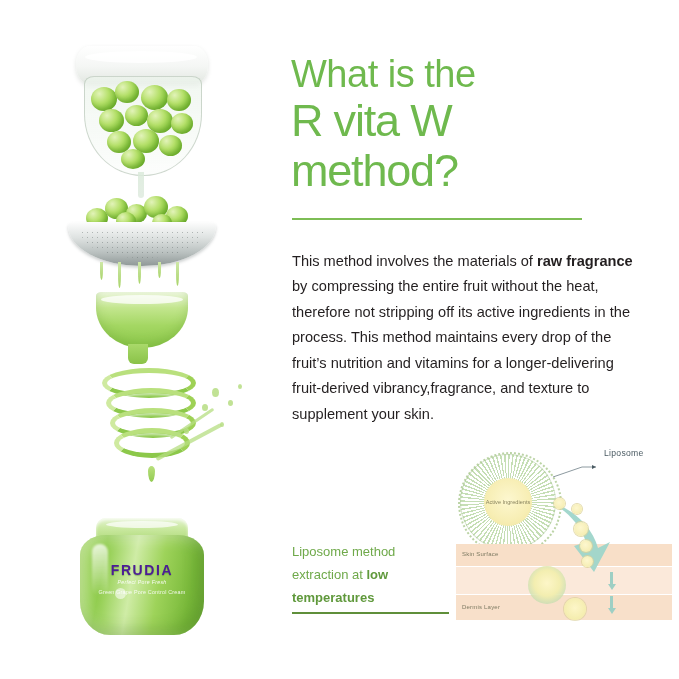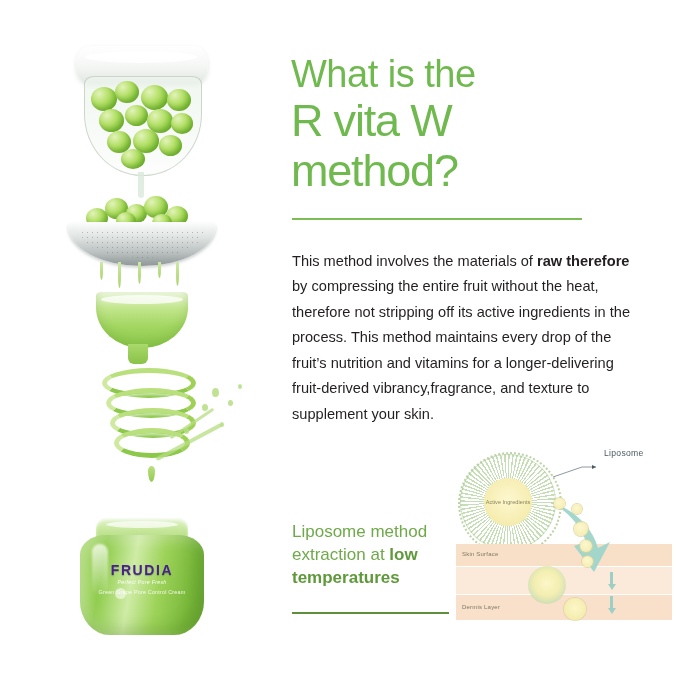--- a/index.html
+++ b/index.html
@@ -134,22 +134,22 @@
   .rule-top{position:absolute;left:1px;top:218px;width:290px;height:2px;background:#7dbd55;}
 
   .body-copy{
     position:absolute;left:1px;top:234px;width:345px;
     font-size:14.6px;line-height:25.5px;color:#231f20;
   }
   .body-copy b{font-weight:bold;}
 
   
   .sub-head{
-    position:absolute;left:1px;top:520px;width:160px;
-    font-size:17px;line-height:23px;color:#6fa94a;
+    position:absolute;left:1px;top:540px;width:160px;
+    font-size:13px;line-height:23px;color:#6fa94a;
   }
   .sub-head b{font-weight:bold;color:#60993c;}
   .rule-bot{position:absolute;left:1px;top:612px;width:157px;height:2px;background:#5f8f3a;}
 
   
   .diagram{position:absolute;left:157px;top:440px;width:231px;height:180px;}
 
   .lipo{
     position:absolute;left:12px;top:14px;width:96px;height:96px;border-radius:50%;
     background:
@@ -274,21 +274,21 @@
       <div class="jar-sub">Green Grape Pore Control Cream</div>
     </div>
   </div>
 
   <div class="content">
 
     <div class="h-line1">What is the</div>
     <div class="h-line2">R vita W method?</div>
     <div class="rule-top"></div>
 
-    <p class="body-copy"><span>This method involves the materials of </span><b>raw therefore</b><span> by compressing the entire fruit without the heat, therefore not stripping off its active ingredients in the process. This method maintains every drop of the fruit’s nutrition and vitamins for a longer-delivering fruit-derived vibrancy,fragrance, and texture to supplement your skin.</span></p>
+    <p class="body-copy"><span>This method involves the materials of </span><b>raw fragrance</b><span> by compressing the entire fruit without the heat, therefore not stripping off its active ingredients in the process. This method maintains every drop of the fruit’s nutrition and vitamins for a longer-delivering fruit-derived vibrancy,fragrance, and texture to supplement your skin.</span></p>
 
     <div class="sub-head"><span>Liposome method extraction at </span><b>low temperatures</b></div>
     <div class="rule-bot"></div>
 
     <div class="diagram">
 
       <div class="lipo">
         <div class="lipo-ring"></div>
         <div class="lipo-core">
           <span>Active Ingredients</span>

